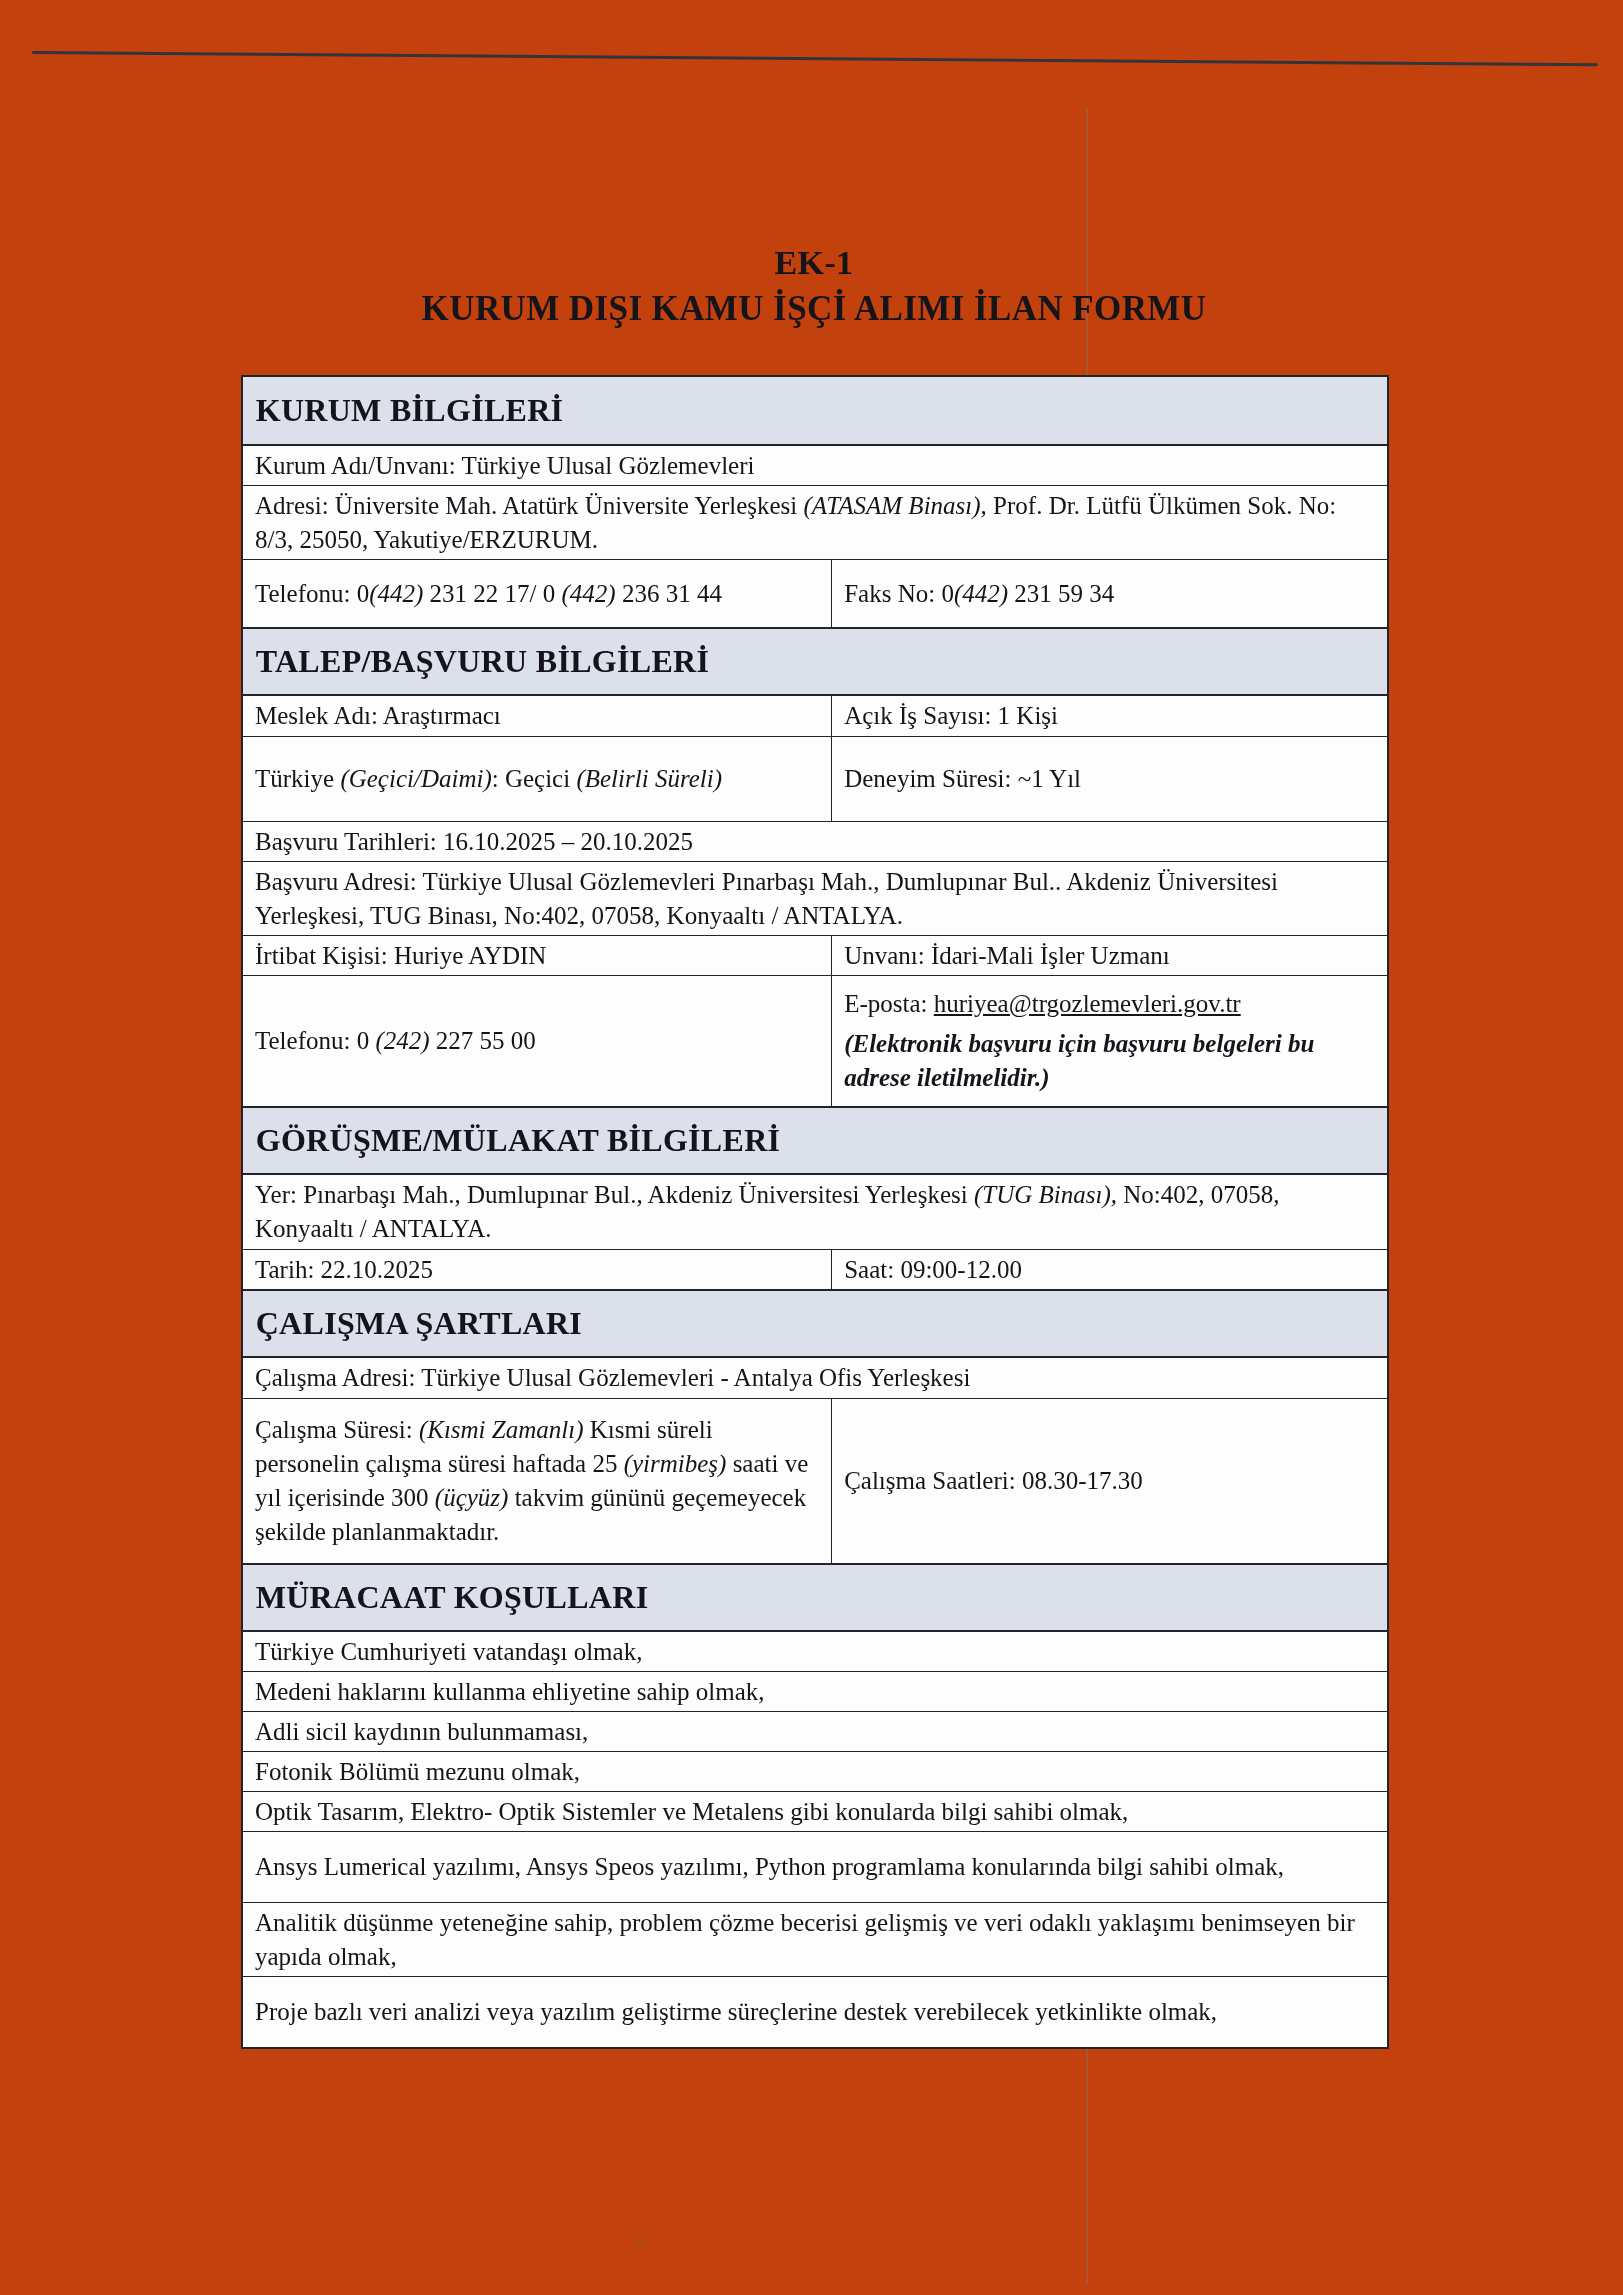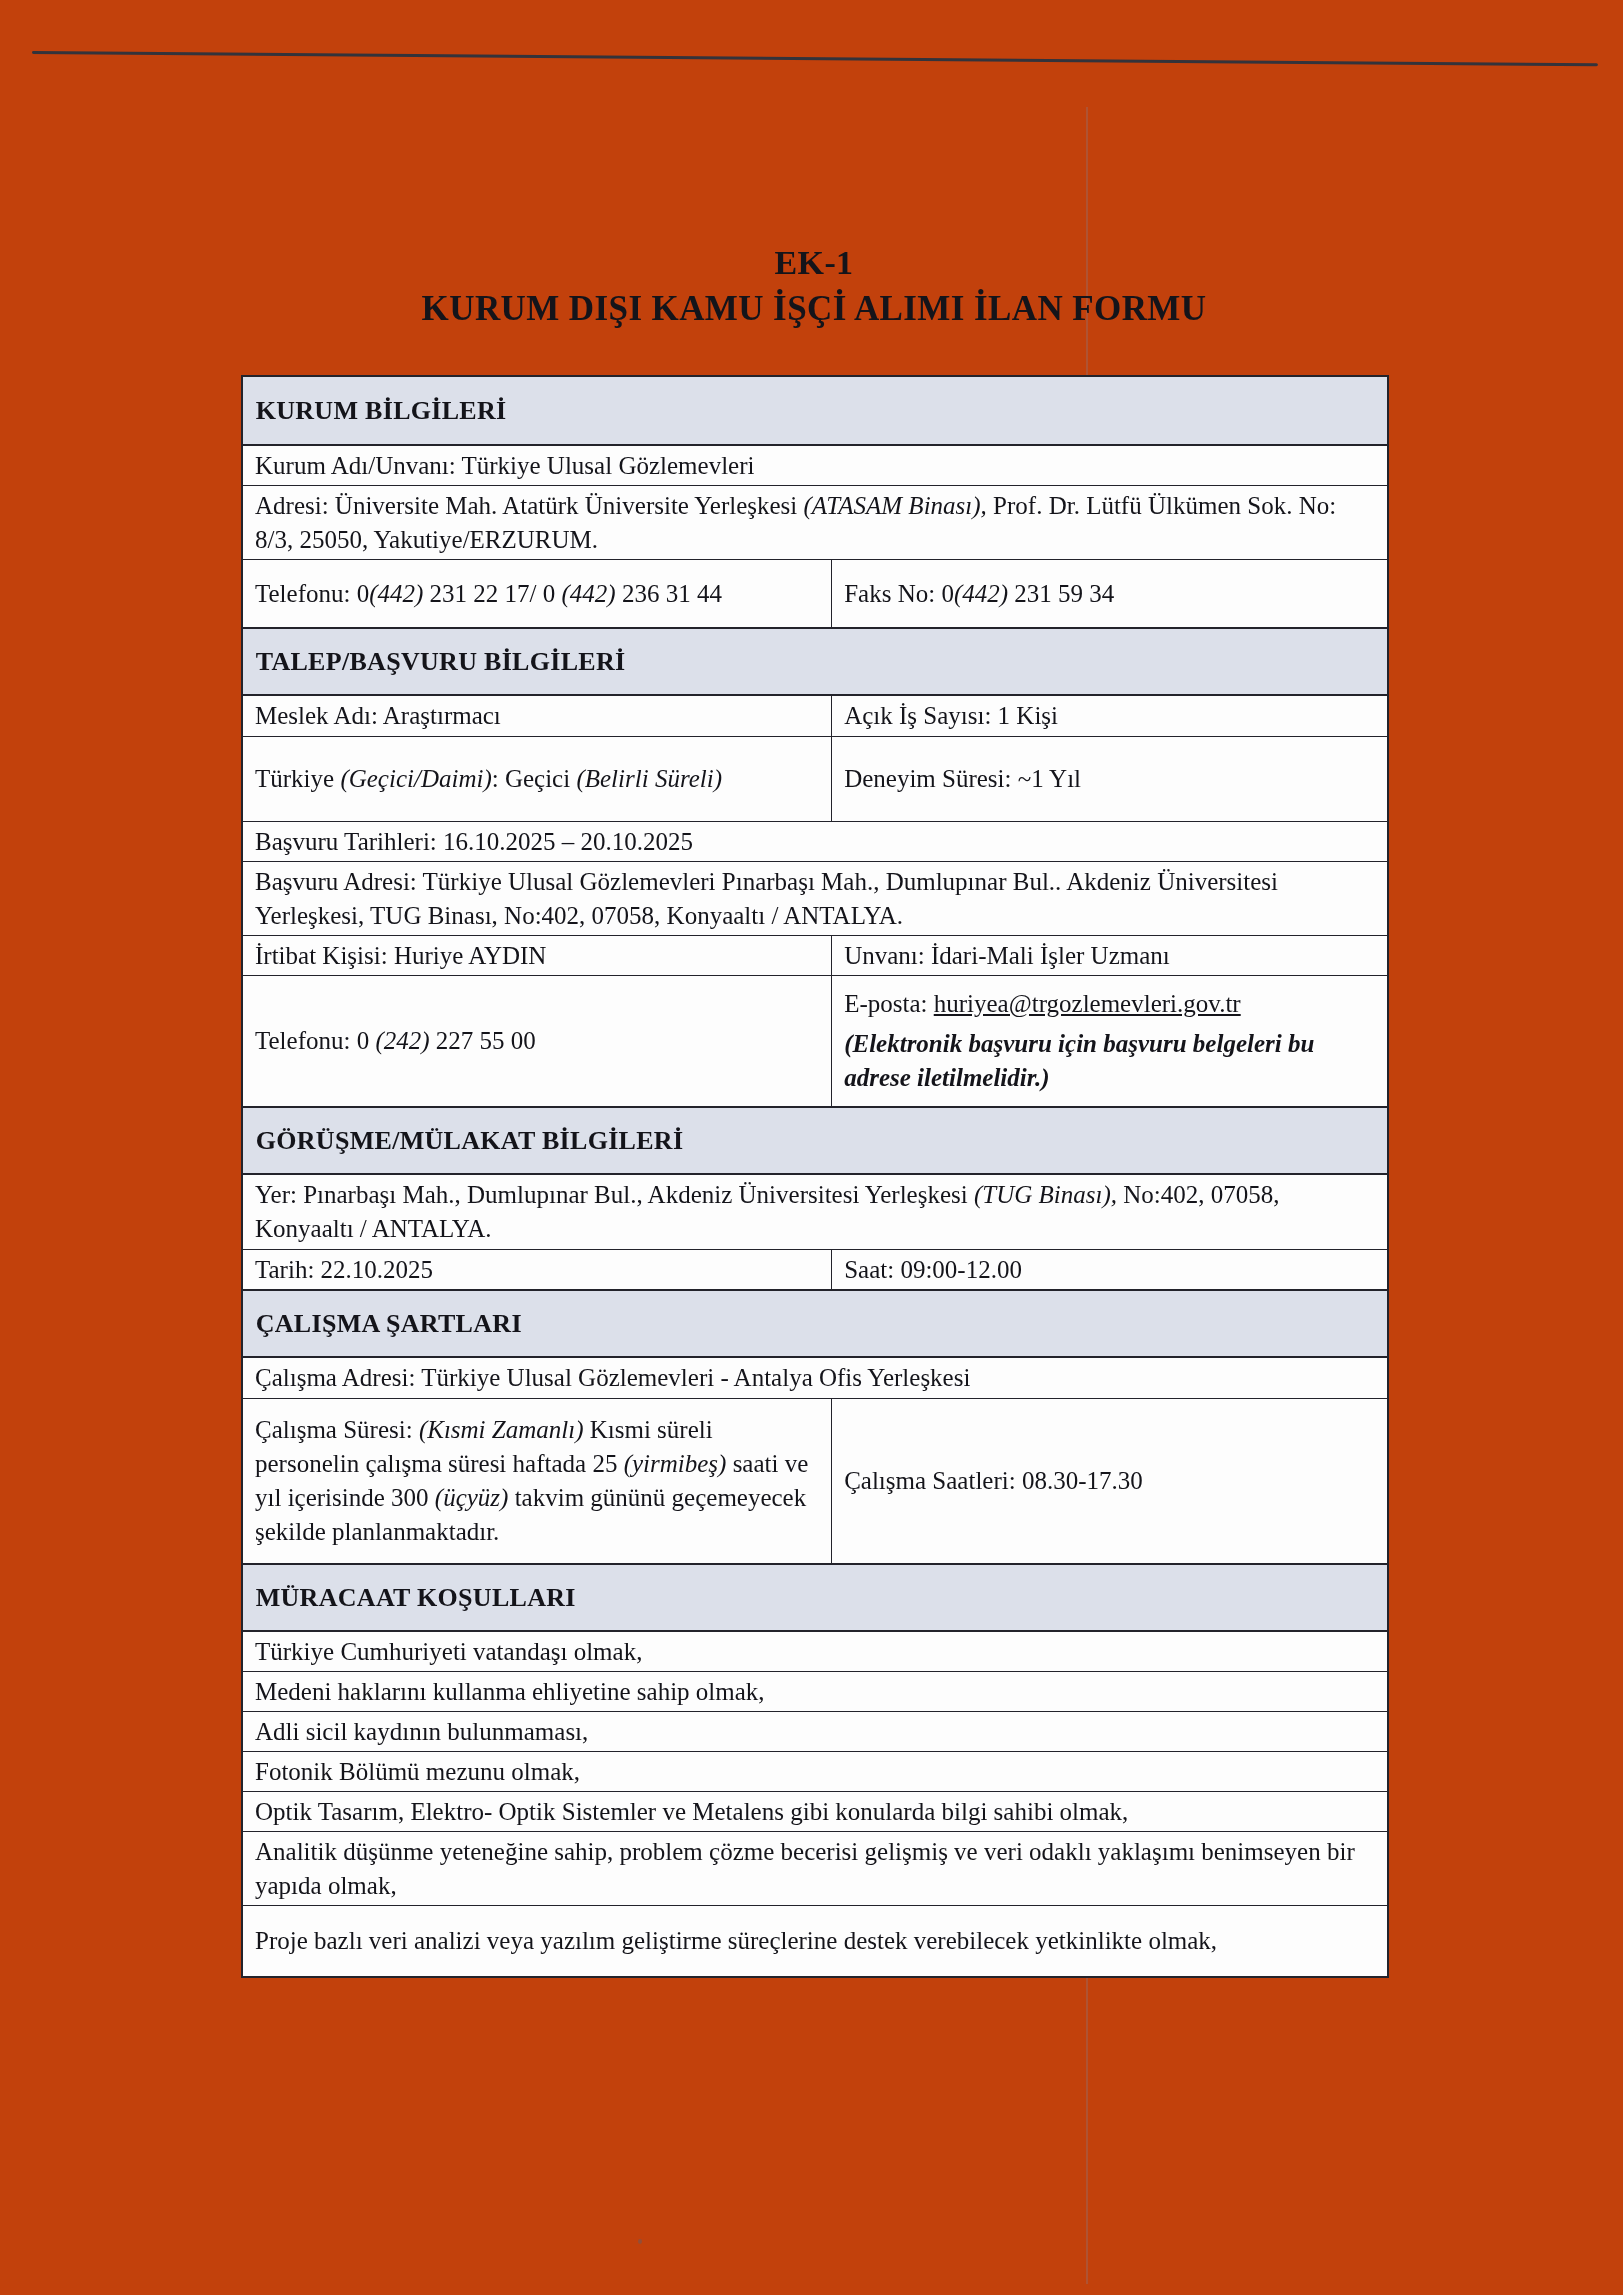--- a/index.html
+++ b/index.html
@@ -21,21 +21,21 @@
   .t1{top:244px;font-size:34px;}
   .t2{top:289px;font-size:35px;}
   
   .form-table{
     position:absolute;left:241px;top:375px;width:1148px;
     border:2.5px solid #23232b;box-sizing:border-box;background:#fdfdfd;
   }
   .form-table *{box-sizing:border-box;}
   .sec-header{
     background:#dce0ea;display:flex;align-items:center;min-height:69px;
-    padding:0 12.7px;font-weight:bold;font-size:26px;letter-spacing:0.3px;
+    padding:0 12.7px;font-weight:bold;font-size:32px;letter-spacing:0.3px;
     border-top:2.5px solid #23232b;border-bottom:2.5px solid #23232b;
   }
   .sec-header:first-child{border-top:none;}
   .row{display:flex;align-items:stretch;border-top:1.7px solid #23232b;
     font-size:25px;line-height:34px;}
   .sec-header + .row{border-top:none;}
   .cell{display:flex;flex-direction:column;justify-content:center;padding:2.5px 12px;width:100%;}
   .cell.left{width:51.5%;flex:none;border-right:1.7px solid #23232b;}
   .cell.right{flex:1;}
   .txt{display:block;width:100%;}
@@ -184,20 +184,25 @@
         <div class="txt"><span>Fotonik Bölümü mezunu olmak,</span></div>
       </div>
     </div>
     <div class="row" style="min-height:37px">
       <div class="cell">
         <div class="txt"><span>Optik Tasarım, Elektro- Optik Sistemler ve Metalens gibi konularda bilgi sahibi olmak,</span></div>
       </div>
     </div>
     <div class="row" style="min-height:71px">
       <div class="cell">
+        <div class="txt"><span>Ansys Lumerical yazılımı, Ansys Speos yazılımı, Python programlama konularında bilgi sahibi olmak,</span></div>
+      </div>
+    </div>
+    <div class="row" style="min-height:71px">
+      <div class="cell">
         <div class="txt"><span>Analitik düşünme yeteneğine sahip, problem çözme becerisi gelişmiş ve veri odaklı yaklaşımı benimseyen bir yapıda olmak,</span></div>
       </div>
     </div>
     <div class="row" style="min-height:71px">
       <div class="cell">
         <div class="txt"><span>Proje bazlı veri analizi veya yazılım geliştirme süreçlerine destek verebilecek yetkinlikte olmak,</span></div>
       </div>
     </div>
 
   </div>

